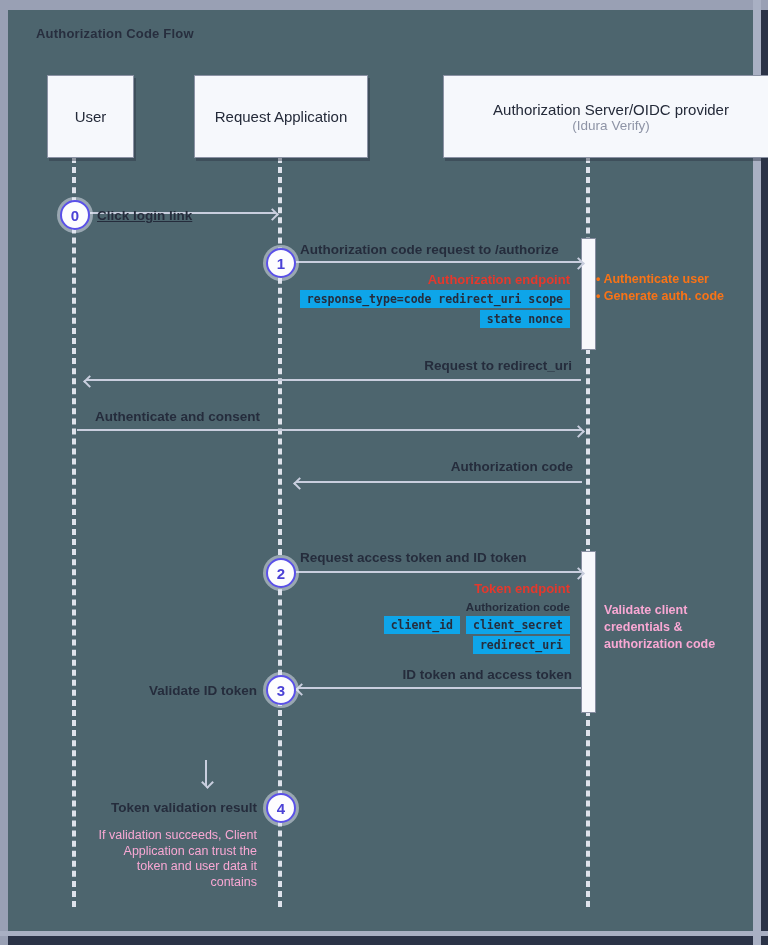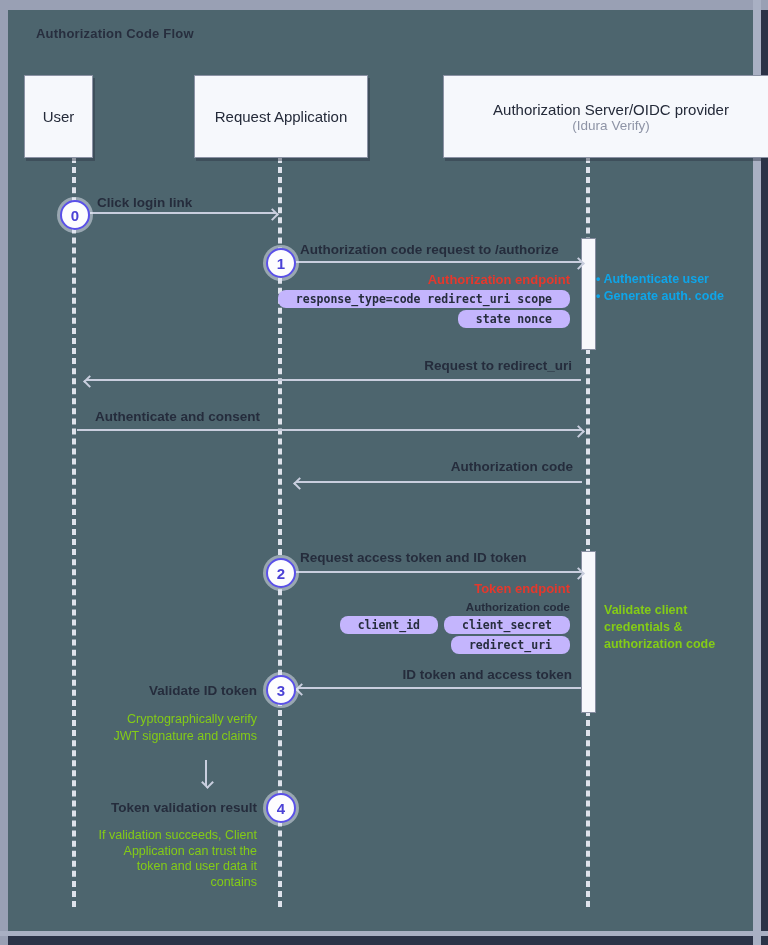--- a/index.html
+++ b/index.html
@@ -34,59 +34,59 @@
 
   .circle { position:absolute; width:30px; height:30px; border-radius:50%; background:#fdfdfe;
             border:2px solid #5a50e8; color:#4b42d6; font-size:15px; font-weight:700;
             display:flex; align-items:center; justify-content:center; z-index:4;
             box-shadow:0 0 0 3px rgba(230,233,243,.5); }
 
   .lbl { position:absolute; font-size:13.5px; font-weight:700; color:#252c3c; z-index:5; white-space:nowrap; }
   .lbl-r { text-align:right; }
   .red { color:#e5382c; font-size:13px; }
   .small-lbl { font-size:11.5px; }
-  .note { position:absolute; font-size:12.5px; font-weight:500; color:#84cc16; z-index:5; white-space:pre-line; line-height:17px; }
+  .note { position:absolute; font-size:12.5px; font-weight:500; color:#f9a8d4; z-index:5; white-space:pre-line; line-height:17px; }
   .note-r { text-align:right; }
-  .bullets { position:absolute; left:596px; top:271px; z-index:5; font-size:12.5px; font-weight:700; color:#0ea5e9; line-height:17px; white-space:nowrap; }
+  .bullets { position:absolute; left:596px; top:271px; z-index:5; font-size:12.5px; font-weight:700; color:#f97316; line-height:17px; white-space:nowrap; }
 
   .pillrow { position:absolute; display:flex; gap:6px; justify-content:flex-end; z-index:5; }
-  .pill { background:#c4b5fd; color:#262d3d; border-radius:8px; padding:2px 18px;
+  .pill { background:#0ea5e9; color:#262d3d; border-radius:0; padding:2px 7px;
           font-family:"DejaVu Sans Mono", monospace; font-size:11.5px; font-weight:700; white-space:nowrap; }
 </style>
 </head>
 <body>
 
 <div id="stage">
   <div class="canvas"></div>
   <div class="frame-top"></div>
   <div class="frame-left"></div>
   <div class="frame-right"></div>
   <div class="frame-bottom"></div>
 
   <div class="title">Authorization Code Flow</div>
 
   <div class="lifeline" style="left:72px;"></div>
   <div class="lifeline" style="left:278px;"></div>
   <div class="lifeline" style="left:586px;"></div>
 
-  <div class="actor" style="left:24px; width:69px;">
+  <div class="actor" style="left:47px; width:87px;">
     <span>User</span>
   </div>
   <div class="actor" style="left:194px; width:174px;">
     <span>Request Application</span>
   </div>
   <div class="actor" style="left:443px; width:336px;">
     <span>Authorization Server/OIDC provider</span>
     <span class="sub">(Idura Verify)</span>
   </div>
 
   <div class="bar" style="top:238px; height:112px;"></div>
   <div class="bar" style="top:551px; height:162px;"></div>
 
-  <div class="lbl" style="left:97px; top:195px;">Click login link</div>
+  <div class="lbl" style="left:97px; top:208px;text-decoration:underline;">Click login link</div>
   <div class="arrow" style="left:90px; top:212px; width:186px;">
       <span class="head head-r"></span>
     </div>
   <div class="circle" style="left:60px; top:200px;">0</div>
 
   <div class="lbl" style="left:300px; top:242px;">Authorization code request to /authorize</div>
   <div class="arrow" style="left:296px; top:261px; width:286px;">
       <span class="head head-r"></span>
     </div>
   <div class="circle" style="left:266px; top:248px;">1</div>
@@ -135,22 +135,20 @@
 credentials &amp;
 authorization code</div>
 
   <div class="lbl lbl-r" style="right:196px; top:667px;">ID token and access token</div>
   <div class="arrow" style="left:298px; top:687px; width:283px;">
       <span class="head head-l"></span>
     </div>
 
   <div class="circle" style="left:266px; top:675px;">3</div>
   <div class="lbl lbl-r" style="right:511px; top:683px;">Validate ID token</div>
-  <div class="note note-r" style="right:511px; top:711px; width:160px;">Cryptographically verify
-JWT signature and claims</div>
 
   <div class="varrow" style="left:205px; top:760px; height:26px;">
       <span class="head head-d"></span>
     </div>
 
   <div class="circle" style="left:266px; top:793px;">4</div>
   <div class="lbl lbl-r" style="right:511px; top:800px;">Token validation result</div>
   <div class="note note-r" style="right:511px; top:828px; width:180px; line-height:15.5px;">If validation succeeds, Client
 Application can trust the
 token and user data it

